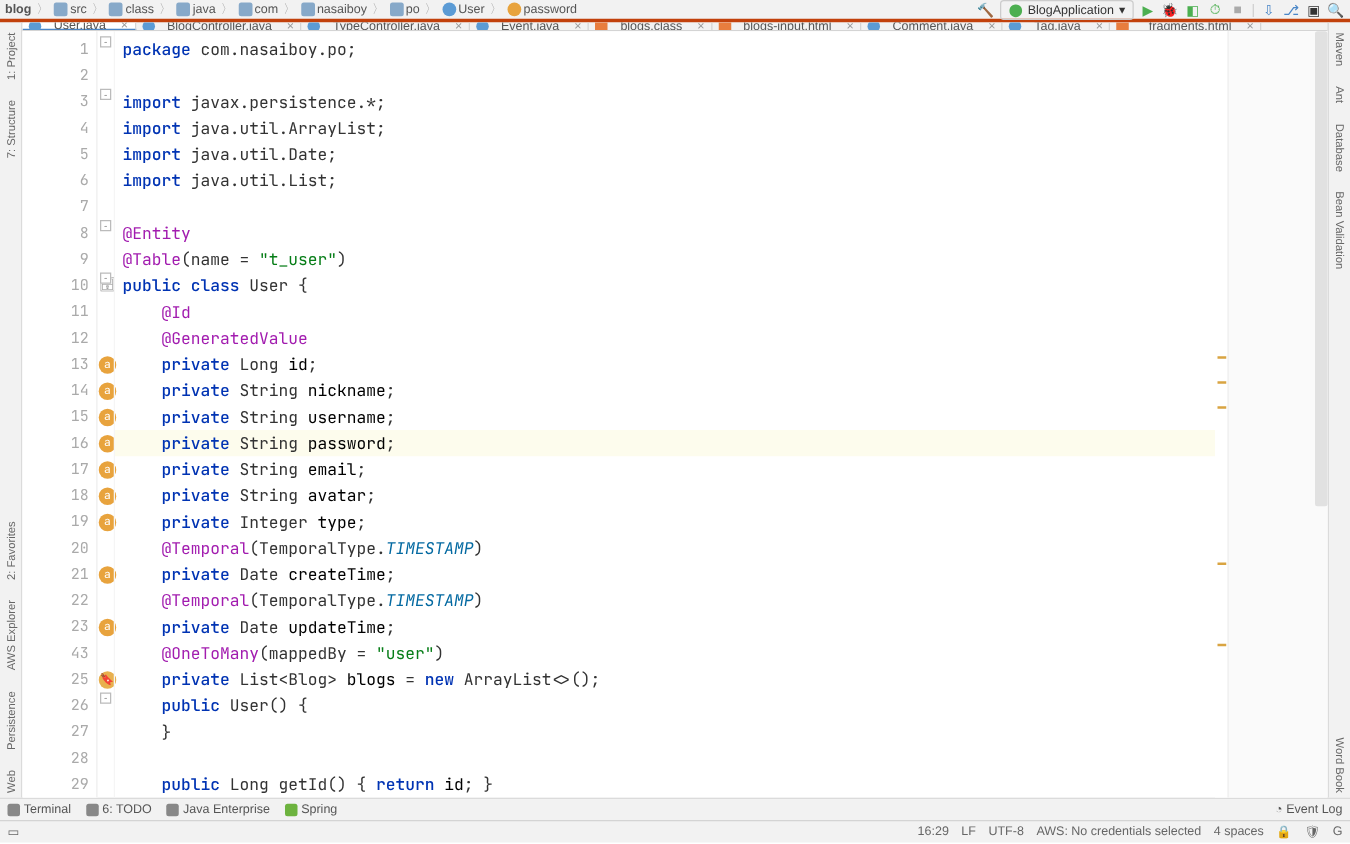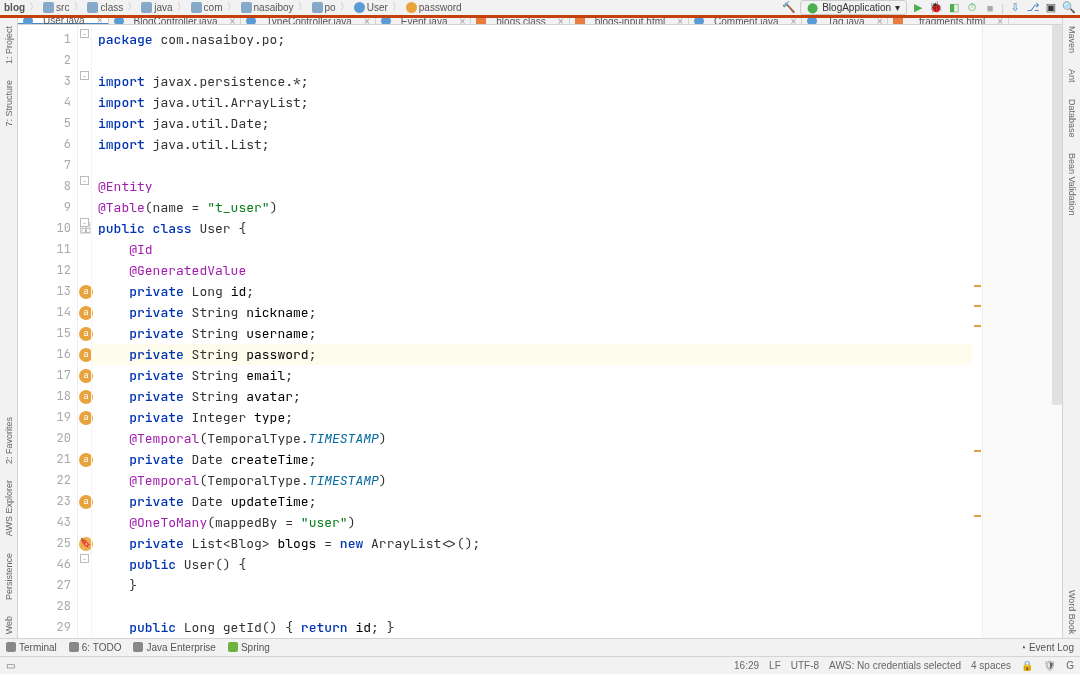--- a/index.html
+++ b/index.html
@@ -204,21 +204,21 @@
   background: #f2f2f2;
   border-top: 1px solid #d4d4d4;
   display: flex;
   align-items: center;
   padding: 0 6px;
   gap: 10px;
   font-size: 10px;
   color: #666;
 }
 .status-bar .spacer { flex: 1; }
-.tool-item { display: flex; align-items: flex-start; gap: 3px; }
+.tool-item { display: flex; align-items: center; gap: 3px; }
 .tiny-icon { width: 10px; height: 10px; background: #888; border-radius: 2px; display: inline-block; }
 </style>
 </head>
 <body>
 
 <div class="top-bar">
   <div class="breadcrumb">
     <span class="breadcrumb-item">
         <b>blog</b>
       </span>
@@ -363,21 +363,21 @@
           <div class="gutter-line">16<span class="gutter-badge badge-a">a</span></div>
           <div class="gutter-line">17<span class="gutter-badge badge-a">a</span></div>
           <div class="gutter-line">18<span class="gutter-badge badge-a">a</span></div>
           <div class="gutter-line">19<span class="gutter-badge badge-a">a</span></div>
           <div class="gutter-line">20</div>
           <div class="gutter-line">21<span class="gutter-badge badge-a">a</span></div>
           <div class="gutter-line">22</div>
           <div class="gutter-line">23<span class="gutter-badge badge-a">a</span></div>
           <div class="gutter-line">43</div>
           <div class="gutter-line">25<span class="gutter-badge badge-tag">🔖</span></div>
-          <div class="gutter-line">46</div>
+          <div class="gutter-line">26</div>
           <div class="gutter-line">27</div>
           <div class="gutter-line">28</div>
           <div class="gutter-line">29</div>
         </div>
       <div class="fold-column" id="fold">
           <div class="fold-mark" style="top: 4px;">-</div>
           <div class="fold-mark" style="top: 46px;">-</div>
           <div class="fold-mark" style="top: 151px;">-</div>
           <div class="fold-mark" style="top: 193px;">-</div>
           <div class="fold-mark" style="top: 529px;">-</div>

